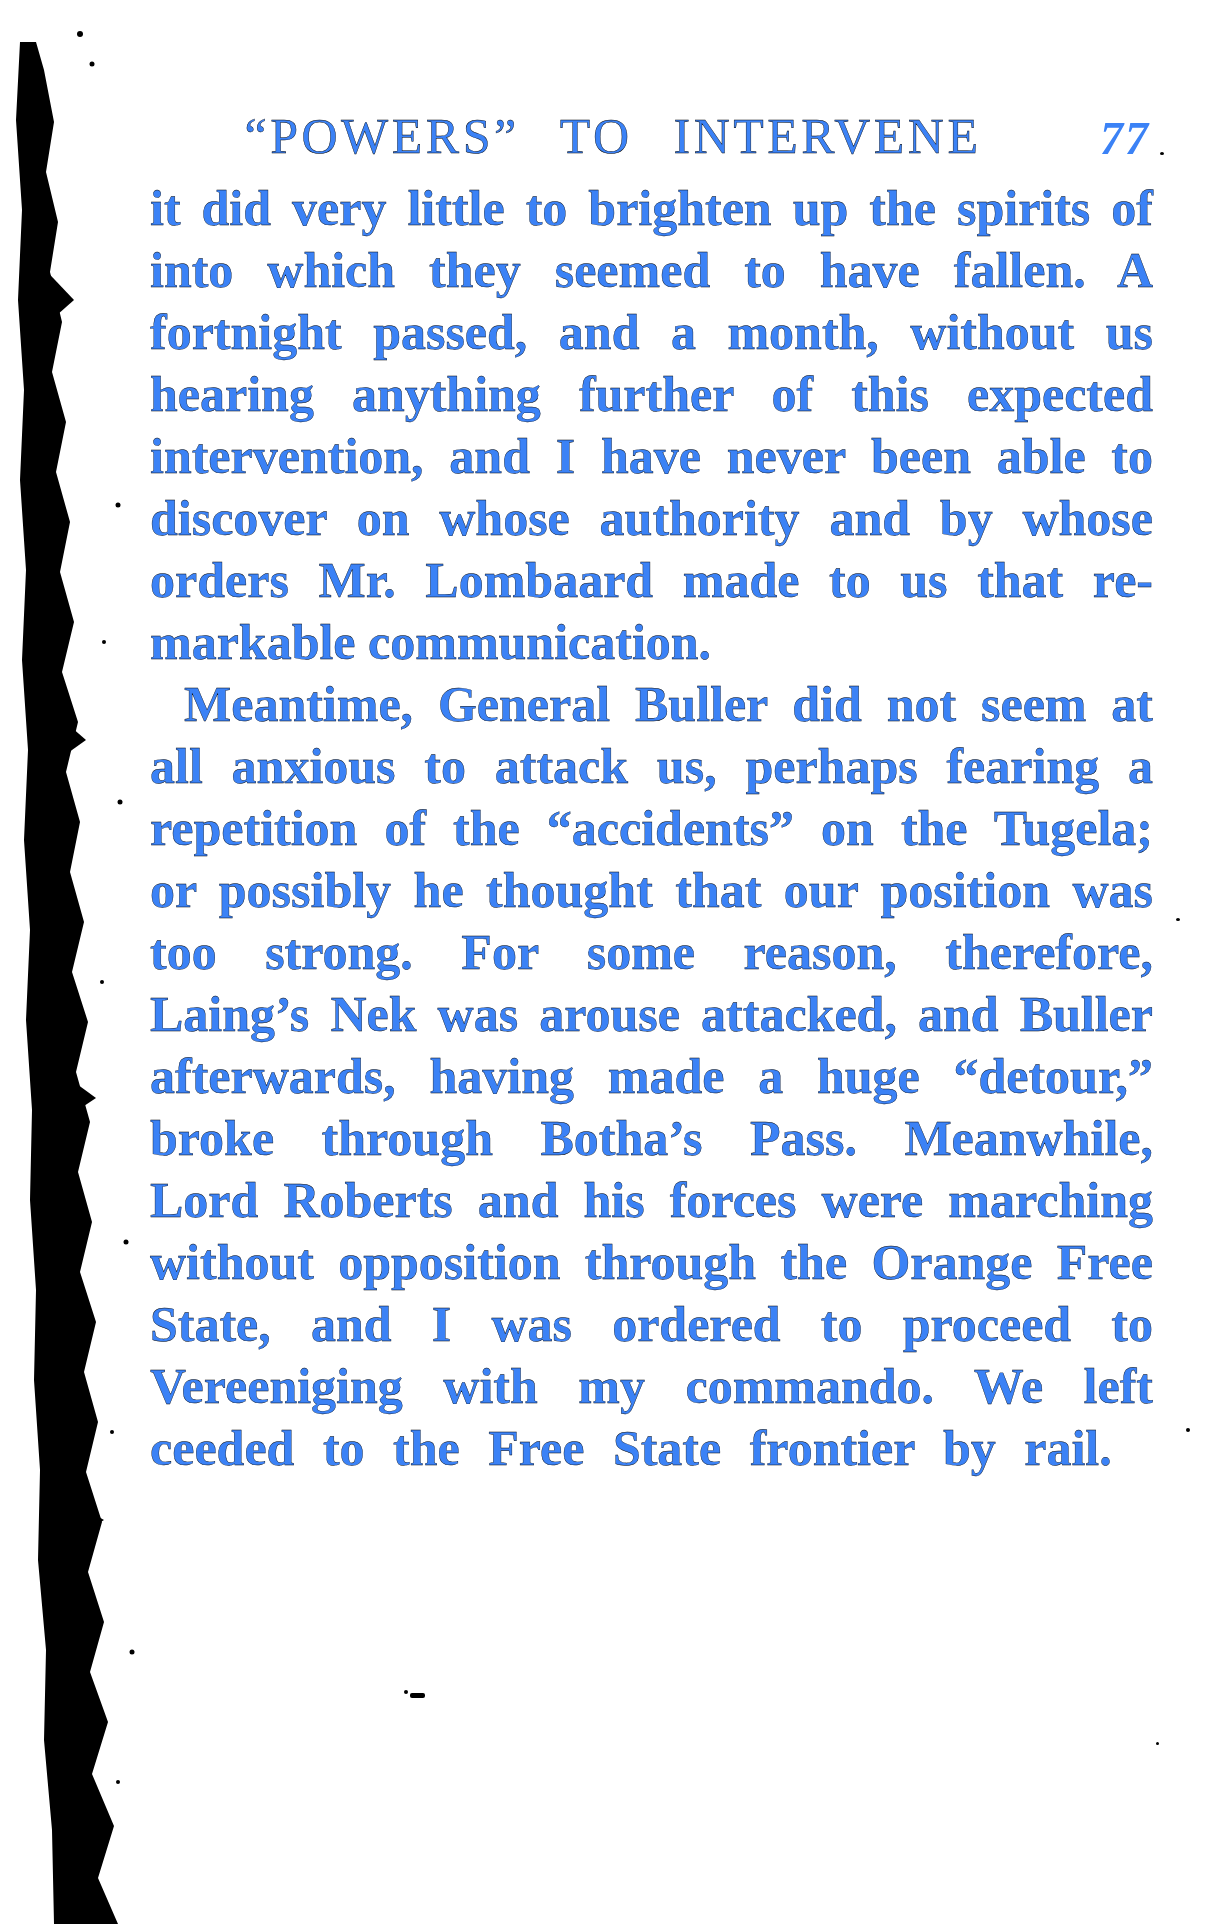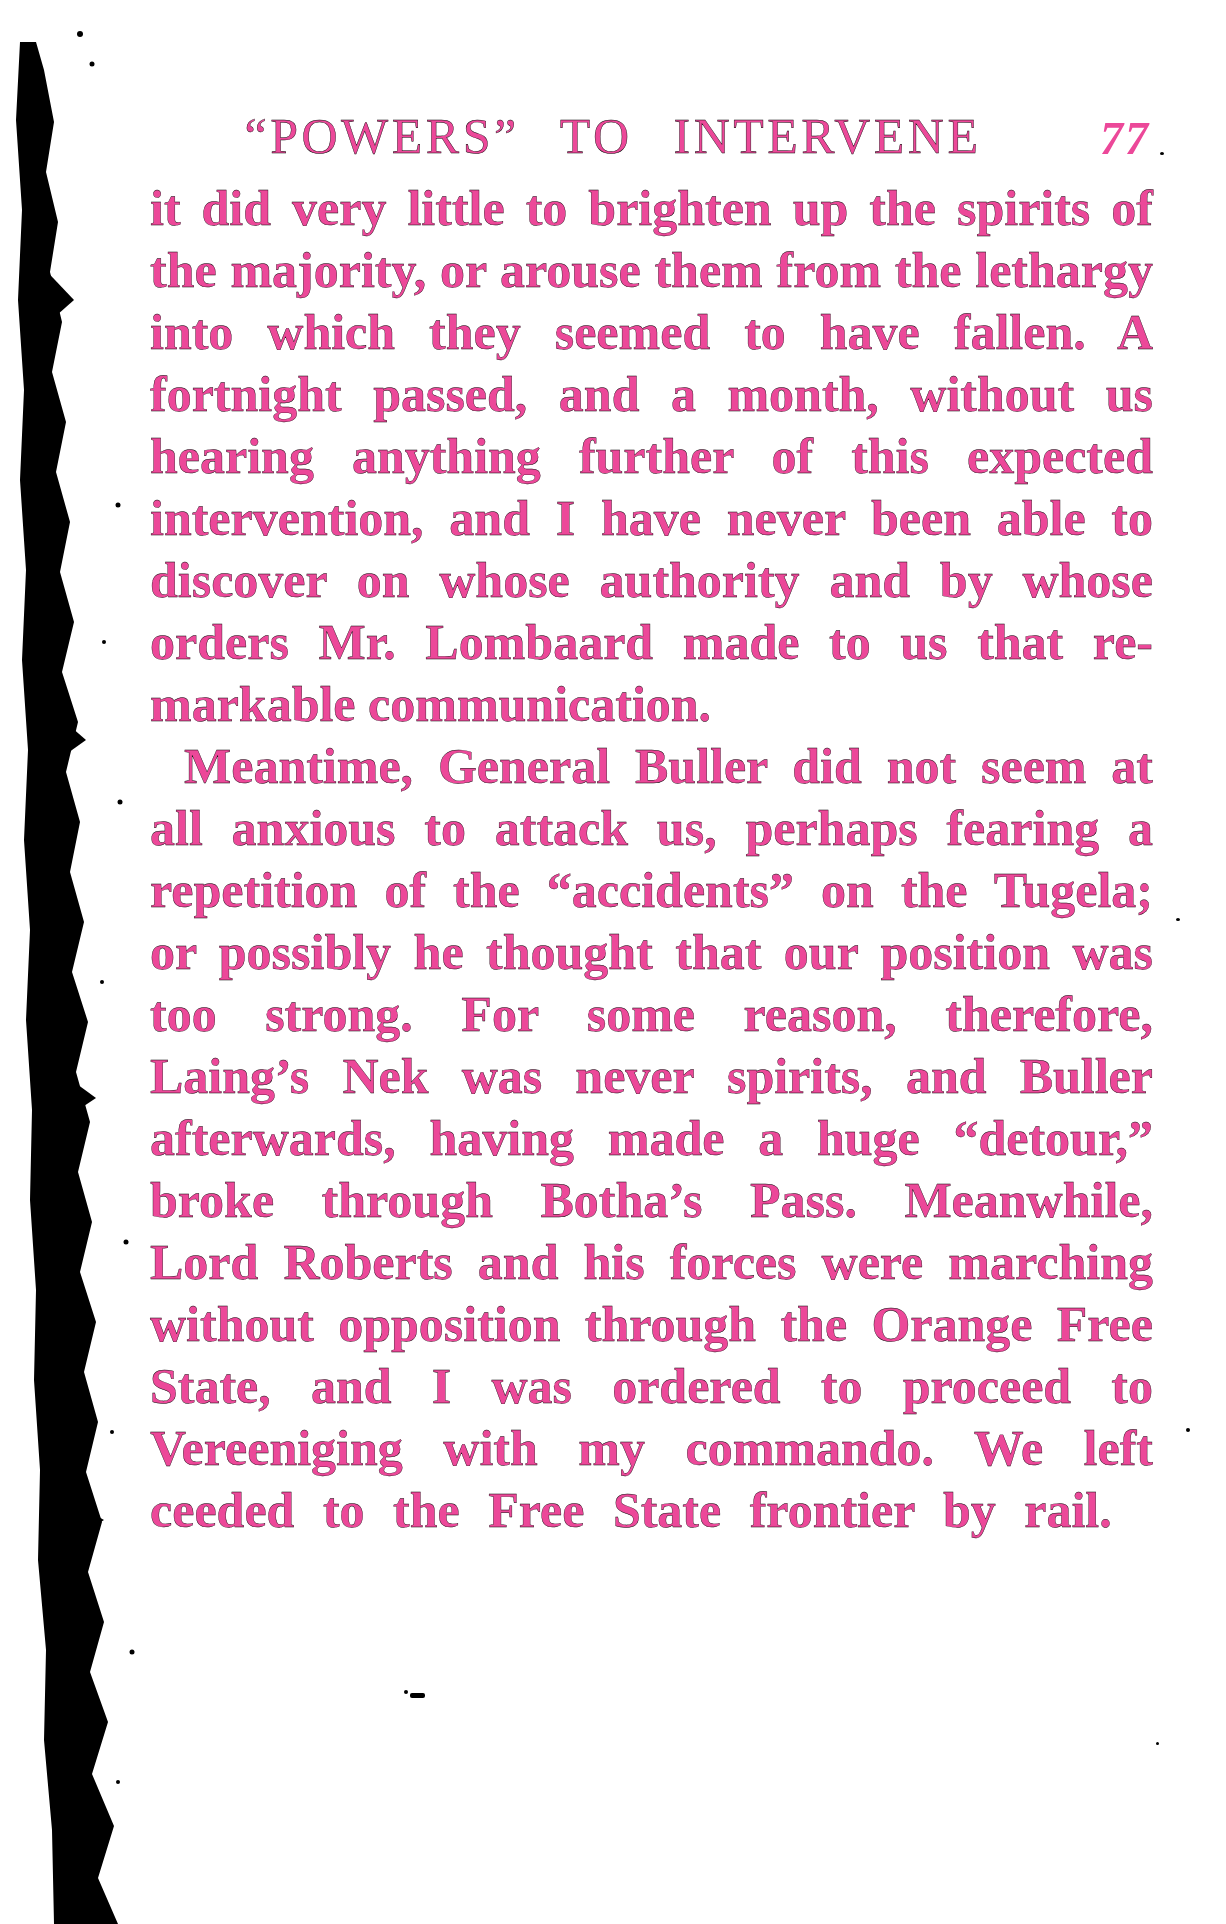--- a/index.html
+++ b/index.html
@@ -2,21 +2,21 @@
 <html><head>
 <meta charset="utf-8">
 <style>
   html,body{margin:0;padding:0;background:#e8e8e8;}
   .page{
     position:relative;
     width:1226px;height:1924px;
     background:#ffffff;
     overflow:hidden;
     font-family:"Liberation Serif","DejaVu Serif",serif;
-    color:#ec4899;
+    color:#3b82f6;
   }
   
   .header-title{
     position:absolute;top:110px;left:0;width:100%;
     text-align:center;
     font-size:50px;line-height:52px;
     letter-spacing:3.5px;word-spacing:25px;
     -webkit-text-stroke:0.4px #000;
   }
   .page-num{
@@ -70,35 +70,34 @@
     <circle cx="112" cy="1432" r="2" fill="#000"></circle>
     <circle cx="132" cy="1652" r="2.5" fill="#000"></circle>
     <circle cx="118" cy="1782" r="2" fill="#000"></circle>
   </svg>
 
   <div class="header-title">“POWERS” TO INTERVENE</div>
   <div class="page-num">77</div>
 
   <div class="textblock">
     <div class="line">it did very little to brighten up the spirits of</div>
-    <div class="line">the majority, or arouse them from the lethargy</div>
     <div class="line">into which they seemed to have fallen. A</div>
     <div class="line">fortnight passed, and a month, without us</div>
     <div class="line">hearing anything further of this expected</div>
     <div class="line">intervention, and I have never been able to</div>
     <div class="line">discover on whose authority and by whose</div>
     <div class="line">orders Mr. Lombaard made to us that re-</div>
     <div class="line endpara">markable communication.</div>
 
     <div class="line indent">Meantime, General Buller did not seem at</div>
     <div class="line">all anxious to attack us, perhaps fearing a</div>
     <div class="line">repetition of the “accidents” on the Tugela;</div>
     <div class="line">or possibly he thought that our position was</div>
     <div class="line">too strong. For some reason, therefore,</div>
-    <div class="line">Laing’s Nek was never spirits, and Buller</div>
+    <div class="line">Laing’s Nek was arouse attacked, and Buller</div>
     <div class="line">afterwards, having made a huge “detour,”</div>
     <div class="line">broke through Botha’s Pass. Meanwhile,</div>
     <div class="line">Lord Roberts and his forces were marching</div>
     <div class="line">without opposition through the Orange Free</div>
     <div class="line">State, and I was ordered to proceed to</div>
     <div class="line">Vereeniging with my commando. We left</div>
     <div class="line endpara loose">ceeded to the Free State frontier by rail.</div>
   </div>
 
   <div class="speck" style="left:404px;top:1690px;width:4px;height:4px;"></div>

